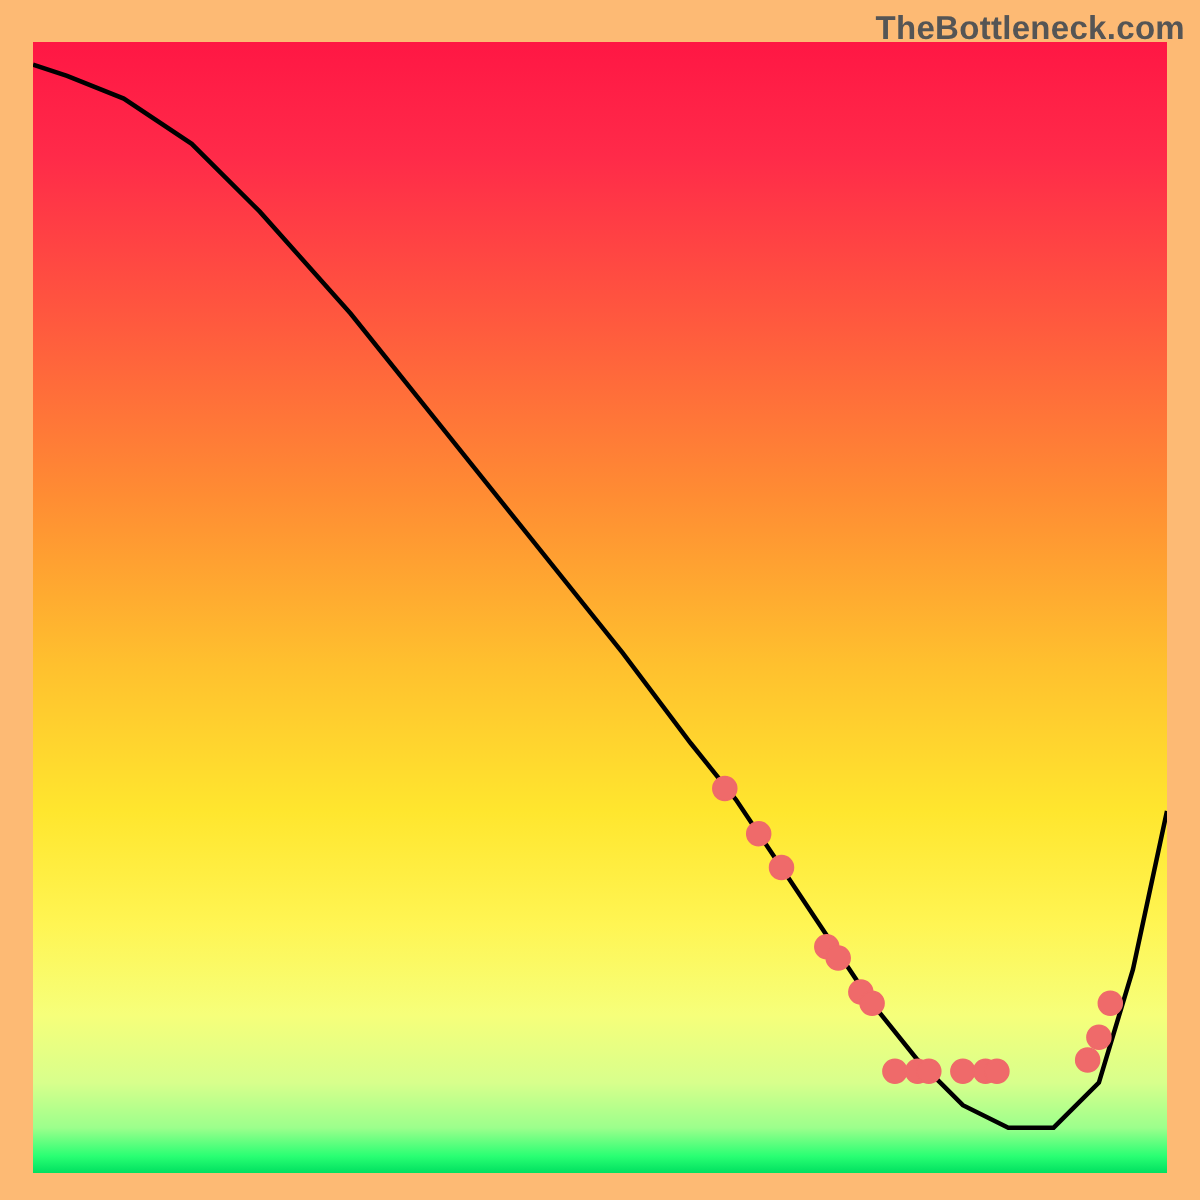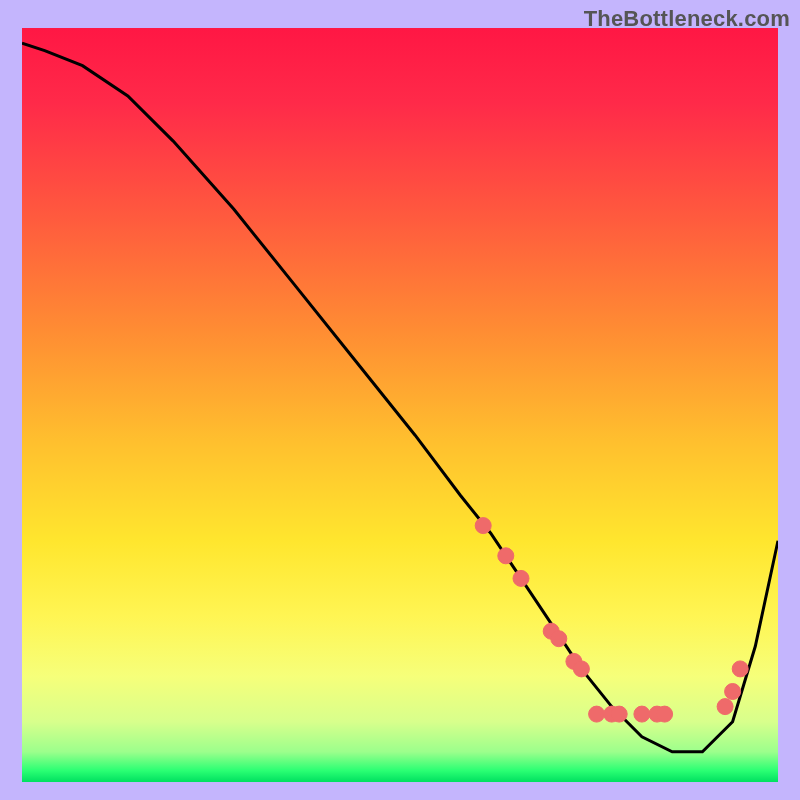--- a/index.html
+++ b/index.html
@@ -8,21 +8,21 @@
     width: 800px;
     height: 800px;
     background: #000;
     font-family: Arial, Helvetica, sans-serif;
     overflow: hidden;
   }
   .frame {
     position: relative;
     width: 800px;
     height: 800px;
-    background: #c4b5fd;
+    background: #fdba74;
   }
   .watermark {
     position: absolute;
     top: 6px;
     right: 10px;
     color: #555;
     font-size: 22px;
     font-weight: bold;
     letter-spacing: 0.2px;
     user-select: none;

